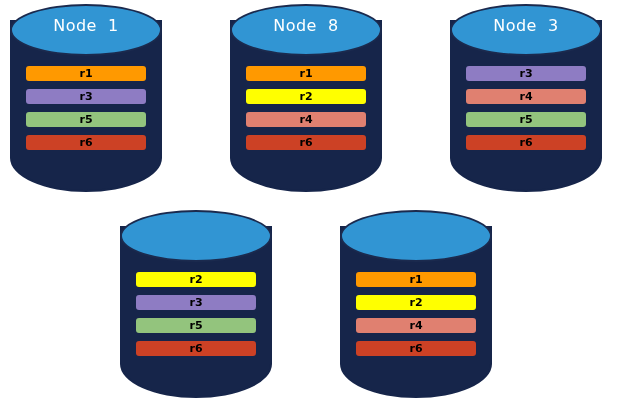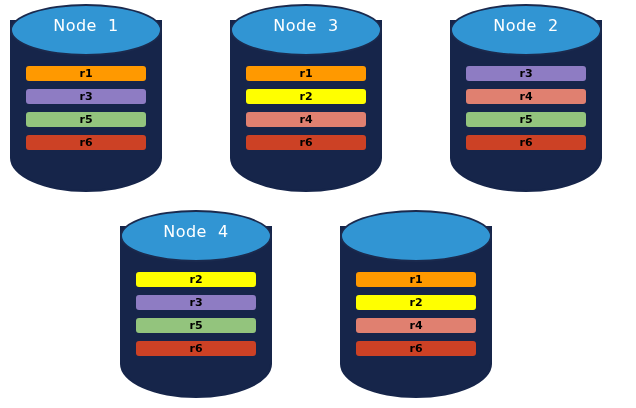--- a/index.html
+++ b/index.html
@@ -115,45 +115,44 @@
         <div class="replica" style="background: rgb(255, 153, 0); color: rgb(0, 0, 0);">r1</div>
         <div class="replica" style="background: rgb(142, 124, 195); color: rgb(0, 0, 0);">r3</div>
         <div class="replica" style="background: rgb(147, 196, 125); color: rgb(0, 0, 0);">r5</div>
         <div class="replica" style="background: rgb(204, 65, 37); color: rgb(0, 0, 0);">r6</div>
       </div>
     </div>
     <div class="node" style="left: 230px; top: 2px;">
       <div class="cyl-body" style="background: rgb(22, 37, 74); border-color: rgb(22, 37, 74);"></div>
       <div class="cyl-body-top" style="background: rgb(22, 37, 74); border-left-color: rgb(22, 37, 74); border-right-color: rgb(22, 37, 74);"></div>
       <div class="cyl-top" style="background: rgb(49, 149, 211);"></div>
-      <div class="node-label" style="color: rgb(255, 255, 255);">Node  3</div>
+      <div class="node-label" style="color: rgb(255, 255, 255);">Node  8</div>
       <div class="replicas">
         <div class="replica" style="background: rgb(255, 153, 0); color: rgb(0, 0, 0);">r1</div>
         <div class="replica" style="background: rgb(255, 255, 0); color: rgb(0, 0, 0);">r2</div>
         <div class="replica" style="background: rgb(224, 128, 112); color: rgb(0, 0, 0);">r4</div>
         <div class="replica" style="background: rgb(204, 65, 37); color: rgb(0, 0, 0);">r6</div>
       </div>
     </div>
     <div class="node" style="left: 450px; top: 2px;">
       <div class="cyl-body" style="background: rgb(22, 37, 74); border-color: rgb(22, 37, 74);"></div>
       <div class="cyl-body-top" style="background: rgb(22, 37, 74); border-left-color: rgb(22, 37, 74); border-right-color: rgb(22, 37, 74);"></div>
       <div class="cyl-top" style="background: rgb(49, 149, 211);"></div>
-      <div class="node-label" style="color: rgb(255, 255, 255);">Node  2</div>
+      <div class="node-label" style="color: rgb(255, 255, 255);">Node  3</div>
       <div class="replicas">
         <div class="replica" style="background: rgb(142, 124, 195); color: rgb(0, 0, 0);">r3</div>
         <div class="replica" style="background: rgb(224, 128, 112); color: rgb(0, 0, 0);">r4</div>
         <div class="replica" style="background: rgb(147, 196, 125); color: rgb(0, 0, 0);">r5</div>
         <div class="replica" style="background: rgb(204, 65, 37); color: rgb(0, 0, 0);">r6</div>
       </div>
     </div>
     <div class="node" style="left: 120px; top: 208px;">
       <div class="cyl-body" style="background: rgb(22, 37, 74); border-color: rgb(22, 37, 74);"></div>
       <div class="cyl-body-top" style="background: rgb(22, 37, 74); border-left-color: rgb(22, 37, 74); border-right-color: rgb(22, 37, 74);"></div>
       <div class="cyl-top" style="background: rgb(49, 149, 211);"></div>
-      <div class="node-label" style="color: rgb(255, 255, 255);">Node  4</div>
       <div class="replicas">
         <div class="replica" style="background: rgb(255, 255, 0); color: rgb(0, 0, 0);">r2</div>
         <div class="replica" style="background: rgb(142, 124, 195); color: rgb(0, 0, 0);">r3</div>
         <div class="replica" style="background: rgb(147, 196, 125); color: rgb(0, 0, 0);">r5</div>
         <div class="replica" style="background: rgb(204, 65, 37); color: rgb(0, 0, 0);">r6</div>
       </div>
     </div>
     <div class="node" style="left: 340px; top: 208px;">
       <div class="cyl-body" style="background: rgb(22, 37, 74); border-color: rgb(22, 37, 74);"></div>
       <div class="cyl-body-top" style="background: rgb(22, 37, 74); border-left-color: rgb(22, 37, 74); border-right-color: rgb(22, 37, 74);"></div>

